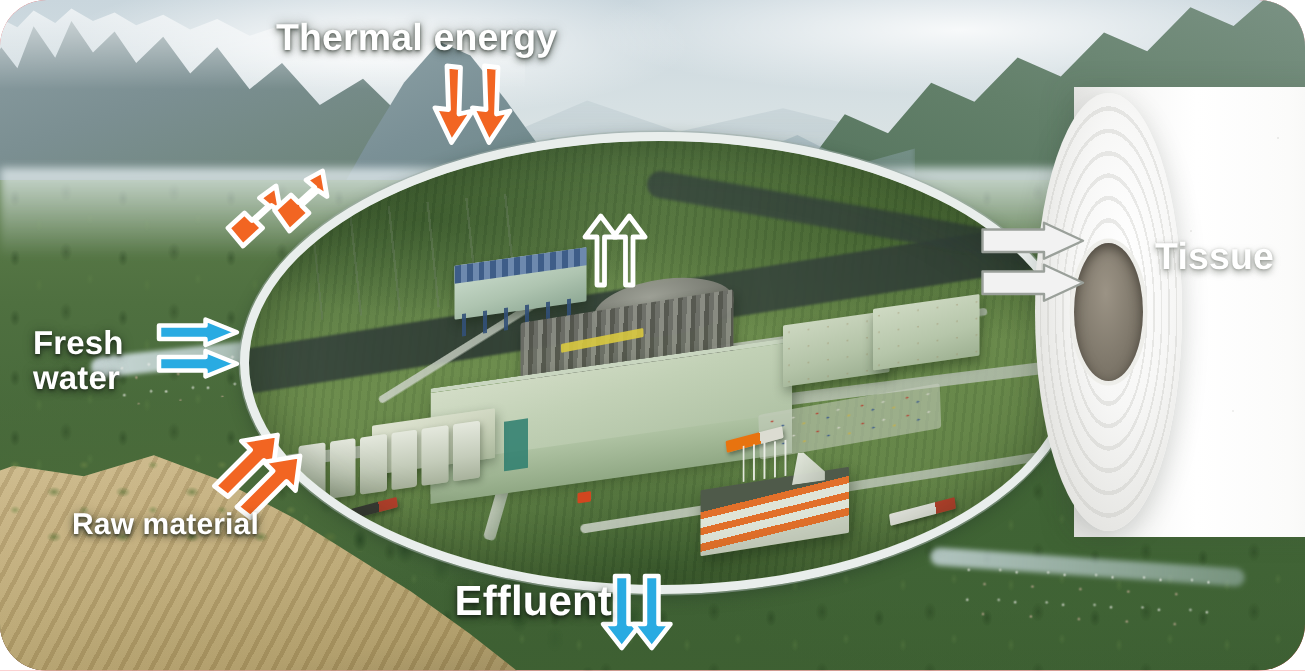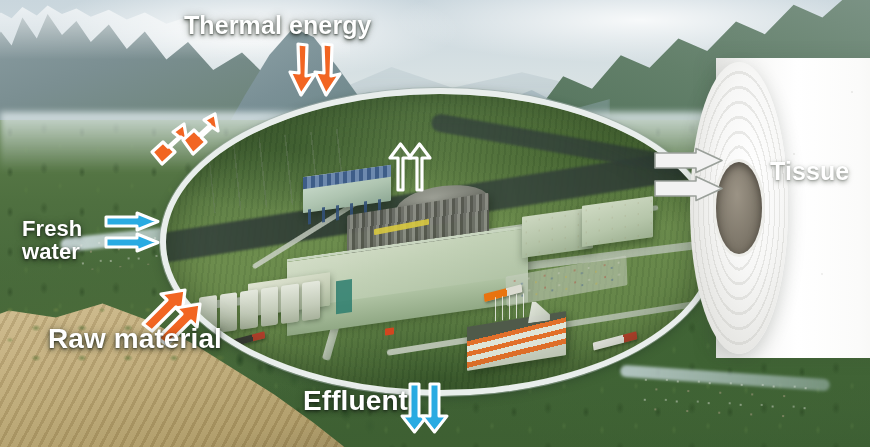--- a/index.html
+++ b/index.html
@@ -7,20 +7,21 @@
   html,body {
     background:#ffffff;
     font-family:"Liberation Sans", sans-serif;
   }
   #stage {
     position:relative;
     width:870px;
     height:447px;
     overflow:hidden;
     background:#ef4444;
+    border-radius:31px;
   }
 
   
   .layer { position:absolute; inset:0; }
 
   
   .sky {
     position:absolute; left:0; top:0; width:870px; height:175px;
     background:
       radial-gradient(ellipse 300px 70px at 250px 30px, rgba(255,255,255,.95), rgba(255,255,255,0) 70%),
@@ -445,21 +446,21 @@
       0 2px 4px rgba(20,30,20,.55),
       0 1px 2px rgba(20,30,20,.55),
       0 0 8px rgba(30,40,30,.35);
     white-space:pre-line;
     line-height:1.04;
     user-select:none;
   }
   .lbl-thermal    { left:184px; top:12px;  font-size:25px; }
   .lbl-electrical { left:10px;  top:82px;  font-size:25px; }
   .lbl-fresh      { left:22px;  top:218px; font-size:22px; }
-  .lbl-raw        { left:48px;  top:324px; font-size:28px;text-align:right; }
+  .lbl-raw        { left:48px;  top:340px; font-size:20px;text-align:right; }
   .lbl-air        { left:330px; top:116px; font-size:24px; }
   .lbl-effluent   { left:303px; top:386px; font-size:28px; }
   .lbl-tissue     { left:770px; top:158px; font-size:25px;
                     text-shadow:0 2px 5px rgba(120,125,118,.75), 0 1px 2px rgba(120,125,118,.6); }
 </style>
 </head>
 <body>
 
 <div id="stage">
 

